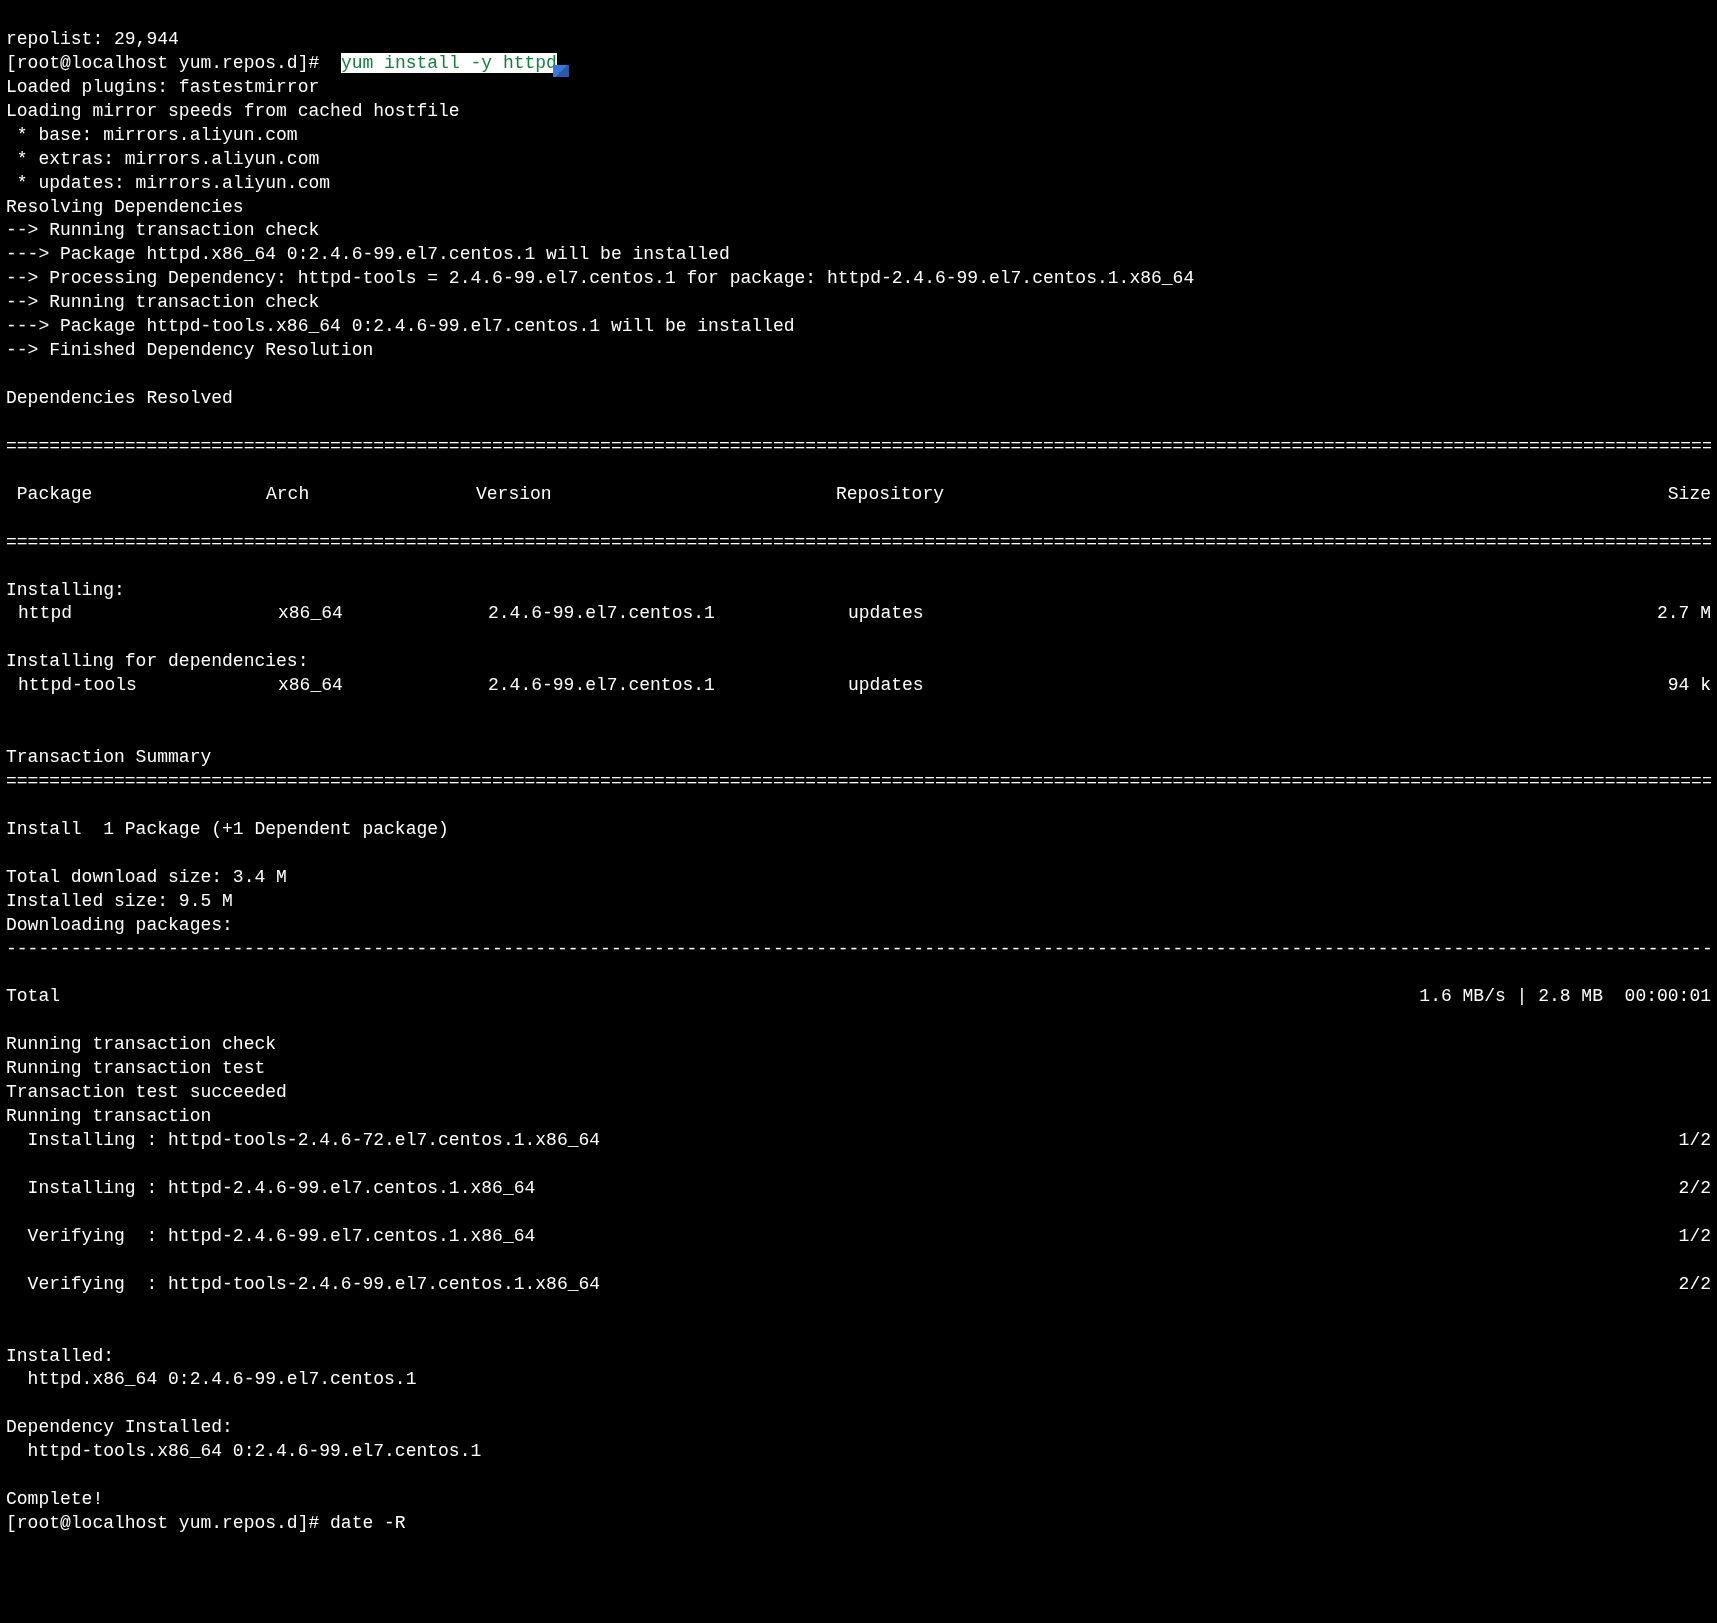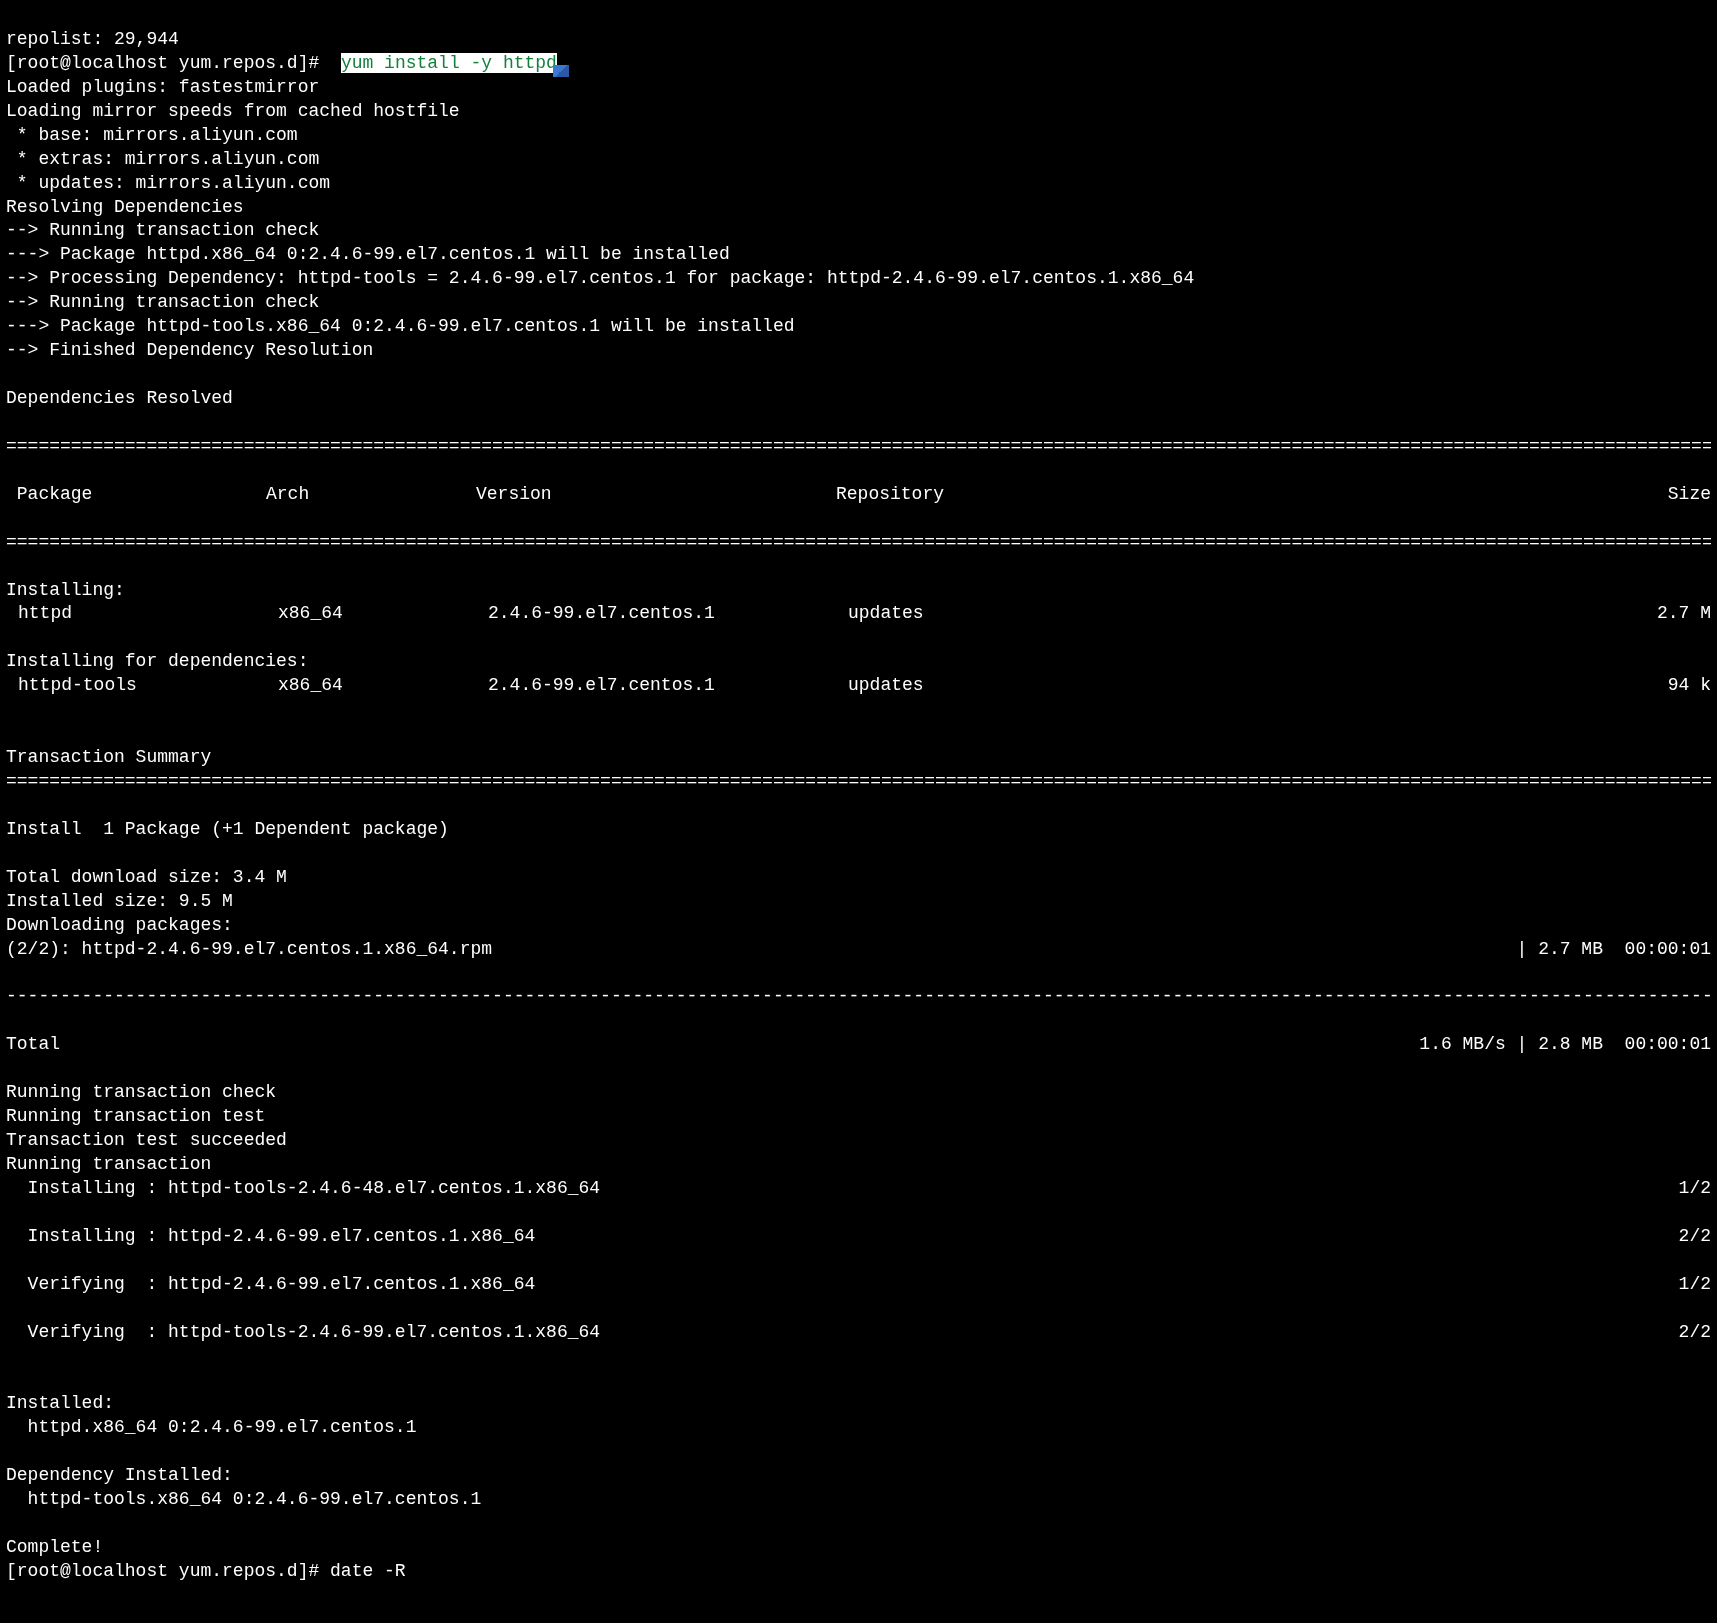--- a/index.html
+++ b/index.html
@@ -55,28 +55,27 @@
  <span class="c-pkg indent">httpd-tools</span><span class="c-arch">x86_64</span><span class="c-ver">2.4.6-99.el7.centos.1</span><span class="c-repo">updates</span><span class="c-size">94 k</span>
 </div>
 
 <span>Transaction Summary</span>
 <div class="rule">==================================================================================================================================================================</div>
 <span>Install  1 Package (+1 Dependent package)</span>
 
 <span>Total download size: 3.4 M</span>
 <span>Installed size: 9.5 M</span>
 <span>Downloading packages:</span>
-<div class="dl-row"><span class="dl-left">(2/2): httpd-2.4.6-99.el7.centos.1.x86_64.rpm</span><span class="dl-right">| 2.7 MB  00:00:01</span></div>
 <div class="rule">------------------------------------------------------------------------------------------------------------------------------------------------------------------</div>
 <div class="dl-row"><span class="dl-left">Total</span><span class="dl-right">1.6 MB/s | 2.8 MB  00:00:01</span></div>
 <span>Running transaction check</span>
 <span>Running transaction test</span>
 <span>Transaction test succeeded</span>
 <span>Running transaction</span>
-<div class="step-row"><span class="step-left">  Installing : httpd-tools-2.4.6-48.el7.centos.1.x86_64</span><span class="step-right">1/2</span></div>
+<div class="step-row"><span class="step-left">  Installing : httpd-tools-2.4.6-72.el7.centos.1.x86_64</span><span class="step-right">1/2</span></div>
 <div class="step-row"><span class="step-left">  Installing : httpd-2.4.6-99.el7.centos.1.x86_64</span><span class="step-right">2/2</span></div>
 <div class="step-row"><span class="step-left">  Verifying  : httpd-2.4.6-99.el7.centos.1.x86_64</span><span class="step-right">1/2</span></div>
 <div class="step-row"><span class="step-left">  Verifying  : httpd-tools-2.4.6-99.el7.centos.1.x86_64</span><span class="step-right">2/2</span></div>
 
 <span>Installed:</span>
 <span>  httpd.x86_64 0:2.4.6-99.el7.centos.1</span>
 
 <span>Dependency Installed:</span>
 <span>  httpd-tools.x86_64 0:2.4.6-99.el7.centos.1</span>
 

